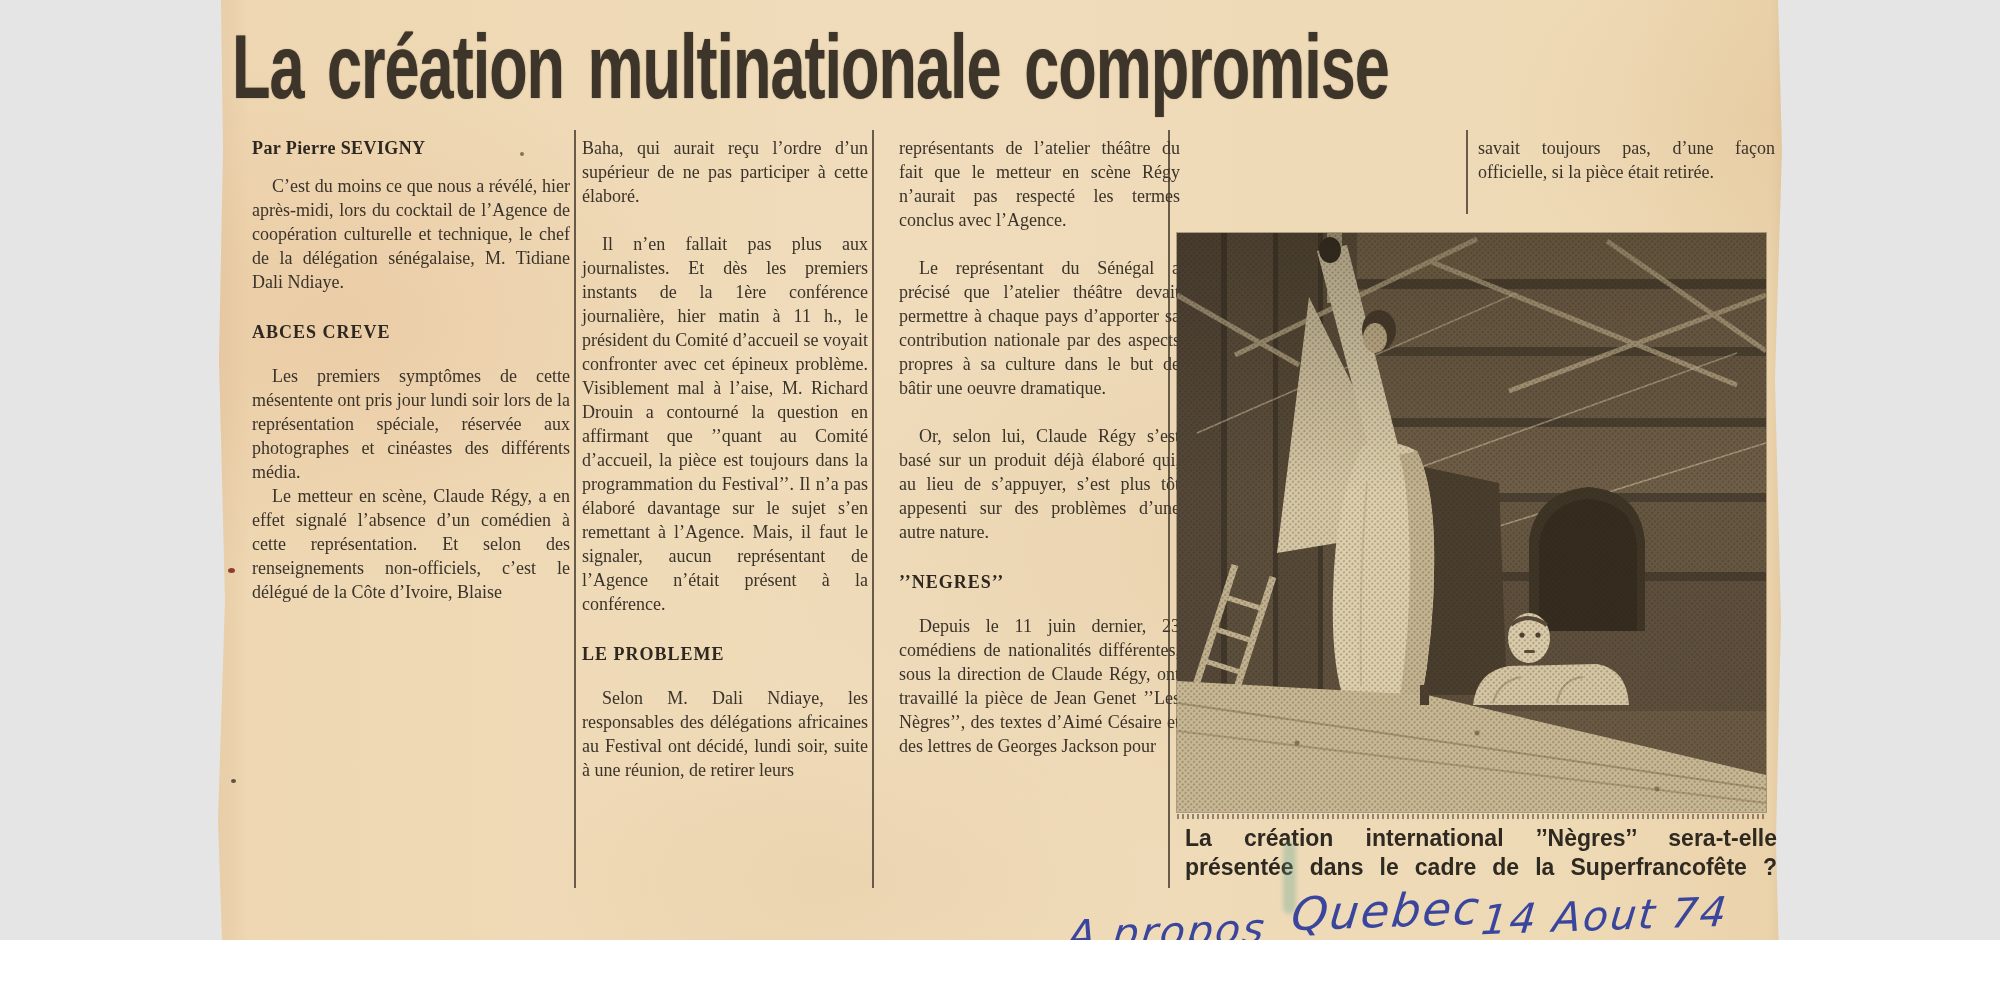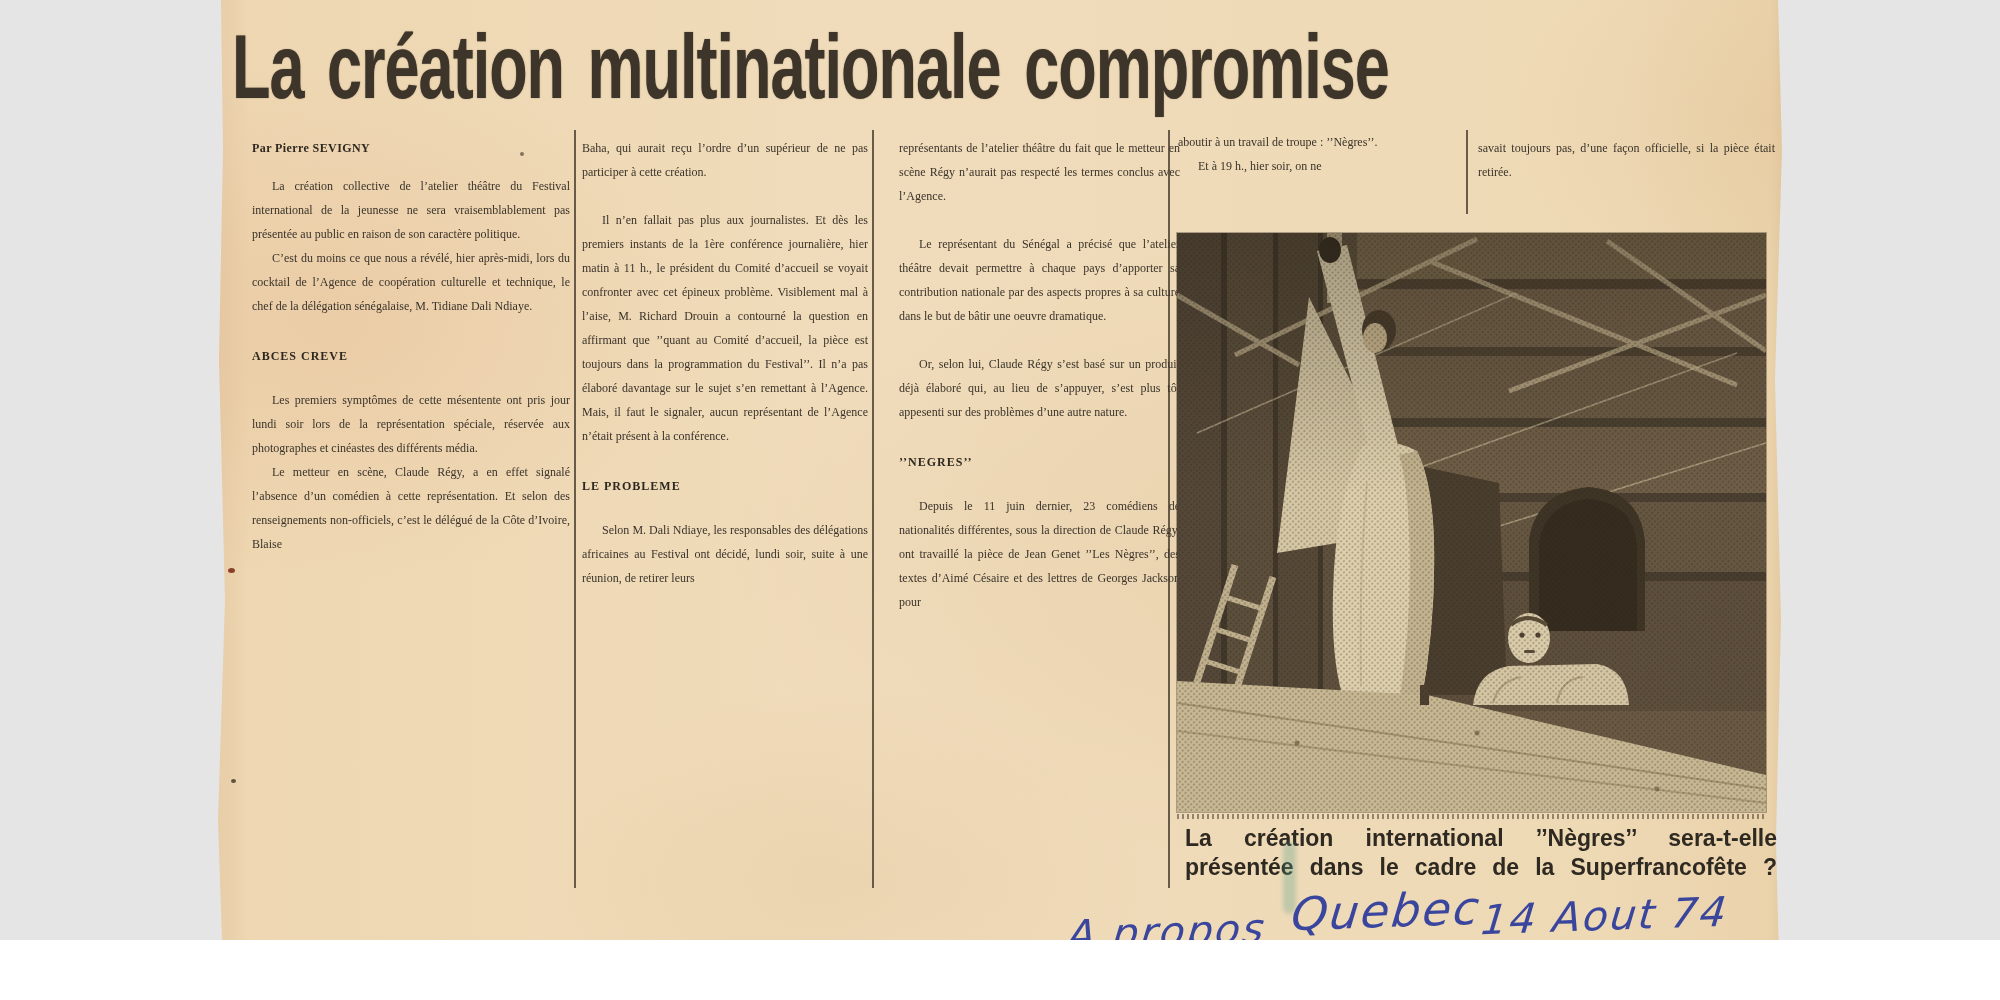--- a/index.html
+++ b/index.html
@@ -16,21 +16,21 @@
       linear-gradient(90deg,#e7cda8 10.9%,#eed7b2 12.5%,#f0dcbb 45%,#eed9b5 80%,#ead2ab 88.5%,#e5cba3 89%);
     clip-path:polygon(221px 0px,1778px 0px,1782px 150px,1775px 380px,1781px 620px,1776px 840px,1780px 1000px,224px 1000px,218px 820px,225px 600px,219px 360px,223px 150px);
   }
   
   #headline{position:absolute;left:232px;top:14px;width:1400px;white-space:nowrap;
     font-family:"Liberation Sans", sans-serif;font-weight:bold;font-size:63px;color:#3e352a;
     letter-spacing:-1px;word-spacing:7px;transform:scaleY(1.45);transform-origin:left top;
     text-shadow:0 0 1px rgba(60,48,35,.55);}
   
   .col{position:absolute;top:136px;color:#3a332a;}
-  .col p{margin:0;font-size:12px;line-height:24px;text-align:justify;}
+  .col p{margin:0;font-size:18px;line-height:24px;text-align:justify;}
   #col1{left:252px;width:318px;}
   #col2{left:582px;width:286px;}
   #col3{left:882px;width:281px;margin-left:17px;}
   #col4{left:1178px;top:130px;width:284px;}
   #col5{left:1478px;width:297px;}
   .blk-byline{font-weight:bold;letter-spacing:.4px;margin-bottom:14px !important;color:#2e2820;}
   .blk-para{text-indent:20px;}
   .blk-para-cont{text-indent:0;}
   .blk-para-gap{text-indent:20px;margin-top:24px !important;}
   .blk-subhead{font-weight:bold;letter-spacing:1px;margin:26px 0 20px 0 !important;color:#2e2820;text-align:center;}
@@ -64,42 +64,37 @@
 <body>
 
 <div id="stage">
 
   <div id="paper"></div>
 
   <div id="headline">La création multinationale compromise</div>
 
   <div id="col1" class="col">
       <p class="blk-byline">Par Pierre SEVIGNY</p>
-      <p class="blk-para">La création collective de l’atelier théâtre du Festival international de la jeunesse ne sera vraisemblablement pas présentée au public en raison de son caractère politique.</p>
       <p class="blk-para">C’est du moins ce que nous a révélé, hier après-midi, lors du cocktail de l’Agence de coopération culturelle et technique, le chef de la délégation sénégalaise, M. Tidiane Dali Ndiaye.</p>
       <p class="blk-subhead">ABCES CREVE</p>
       <p class="blk-para">Les premiers symptômes de cette mésentente ont pris jour lundi soir lors de la représentation spéciale, réservée aux photographes et cinéastes des différents média.</p>
       <p class="blk-para">Le metteur en scène, Claude Régy, a en effet signalé l’absence d’un comédien à cette représentation. Et selon des renseignements non-officiels, c’est le délégué de la Côte d’Ivoire, Blaise</p>
     </div>
   <div id="col2" class="col">
-      <p class="blk-para-cont">Baha, qui aurait reçu l’ordre d’un supérieur de ne pas participer à cette création.</p>
+      <p class="blk-para-cont">Baha, qui aurait reçu l’ordre d’un supérieur de ne pas participer à cette élaboré.</p>
       <p class="blk-para-gap">Il n’en fallait pas plus aux journalistes. Et dès les premiers instants de la 1ère conférence journalière, hier matin à 11 h., le président du Comité d’accueil se voyait confronter avec cet épineux problème. Visiblement mal à l’aise, M. Richard Drouin a contourné la question en affirmant que ’’quant au Comité d’accueil, la pièce est toujours dans la programmation du Festival’’. Il n’a pas élaboré davantage sur le sujet s’en remettant à l’Agence. Mais, il faut le signaler, aucun représentant de l’Agence n’était présent à la conférence.</p>
       <p class="blk-subhead">LE PROBLEME</p>
       <p class="blk-para">Selon M. Dali Ndiaye, les responsables des délégations africaines au Festival ont décidé, lundi soir, suite à une réunion, de retirer leurs</p>
     </div>
   <div id="col3" class="col">
       <p class="blk-para-cont">représentants de l’atelier théâtre du fait que le metteur en scène Régy n’aurait pas respecté les termes conclus avec l’Agence.</p>
       <p class="blk-para-gap">Le représentant du Sénégal a précisé que l’atelier théâtre devait permettre à chaque pays d’apporter sa contribution nationale par des aspects propres à sa culture dans le but de bâtir une oeuvre dramatique.</p>
       <p class="blk-para-gap">Or, selon lui, Claude Régy s’est basé sur un produit déjà élaboré qui, au lieu de s’appuyer, s’est plus tôt appesenti sur des problèmes d’une autre nature.</p>
       <p class="blk-subhead">’’NEGRES’’</p>
       <p class="blk-para">Depuis le 11 juin dernier, 23 comédiens de nationalités différentes, sous la direction de Claude Régy, ont travaillé la pièce de Jean Genet ’’Les Nègres’’, des textes d’Aimé Césaire et des lettres de Georges Jackson pour</p>
-    </div>
-  <div id="col4" class="col">
-      <p class="blk-para-cont">aboutir à un travail de troupe : ’’Nègres’’.</p>
-      <p class="blk-para">Et à 19 h., hier soir, on ne</p>
     </div>
   <div id="col5" class="col">
       <p class="blk-para-cont">savait toujours pas, d’une façon officielle, si la pièce était retirée.</p>
     </div>
 
   <div id="rule1" class="rule"></div>
   <div id="rule2" class="rule"></div>
   <div id="rule3" class="rule"></div>
   <div id="rule4" class="rule"></div>
 

